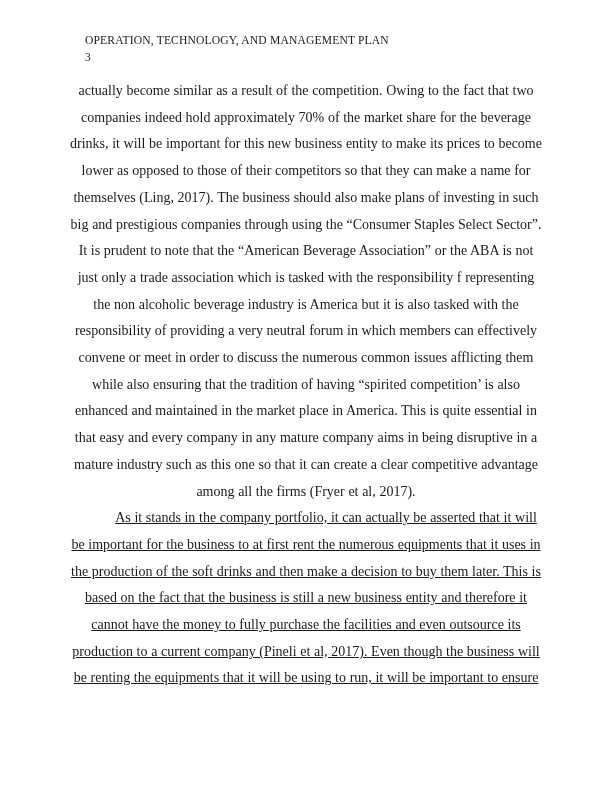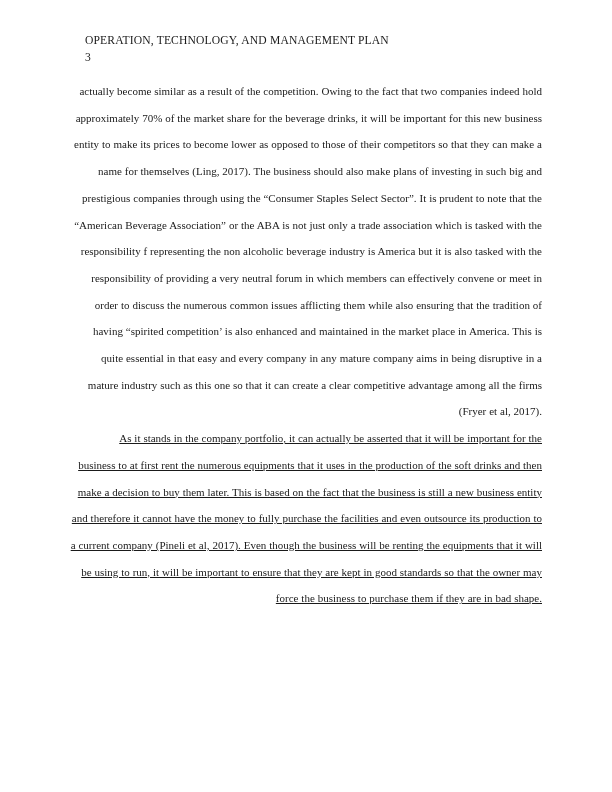--- a/index.html
+++ b/index.html
@@ -42,24 +42,24 @@
   }
 
   
   .body-text {
     position: absolute;
     left: 70px;
     top: 78px;
     width: 472px;
   }
   .para {
-    font-size: 11px;
+    font-size: 14px;
     line-height: 26.7px;
     color: #1a1a1a;
-    text-align: right;
+    text-align: center;
     margin: 0;
     white-space: normal;
     word-spacing: 0.15px;
   }
   .para.indented {
     text-indent: 40px;
     text-decoration: underline;
   }
 </style>
 </head>

